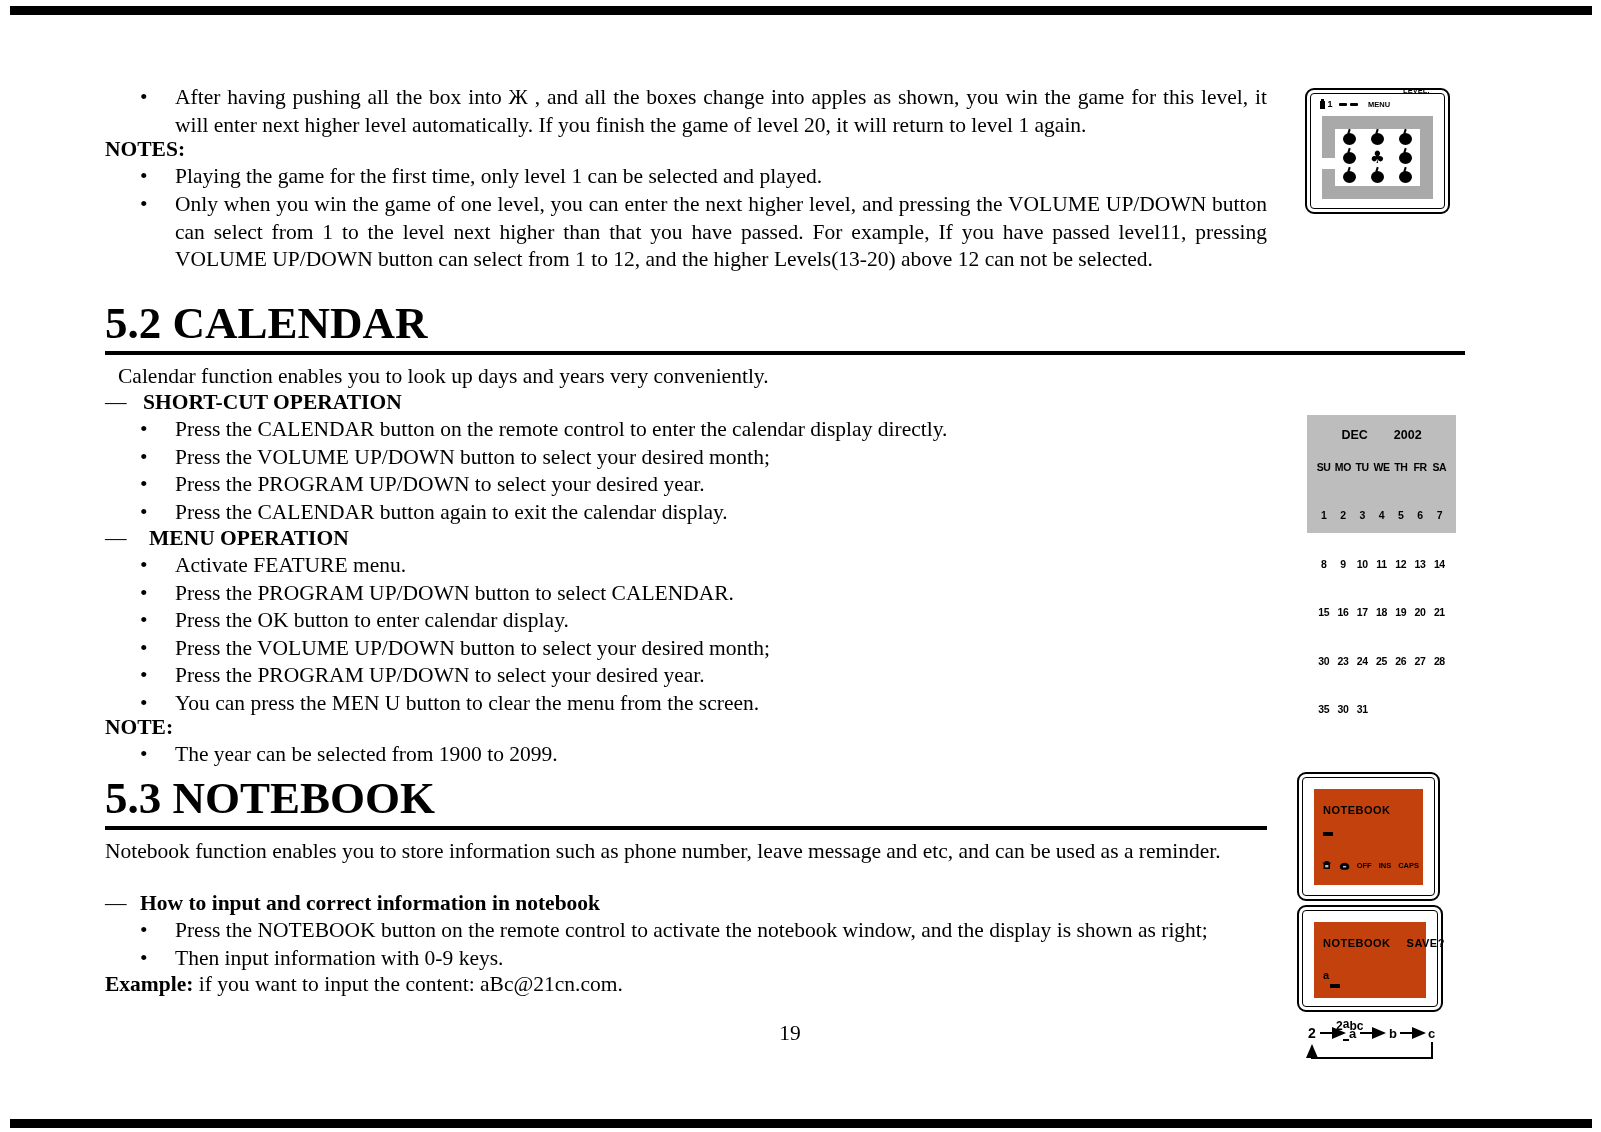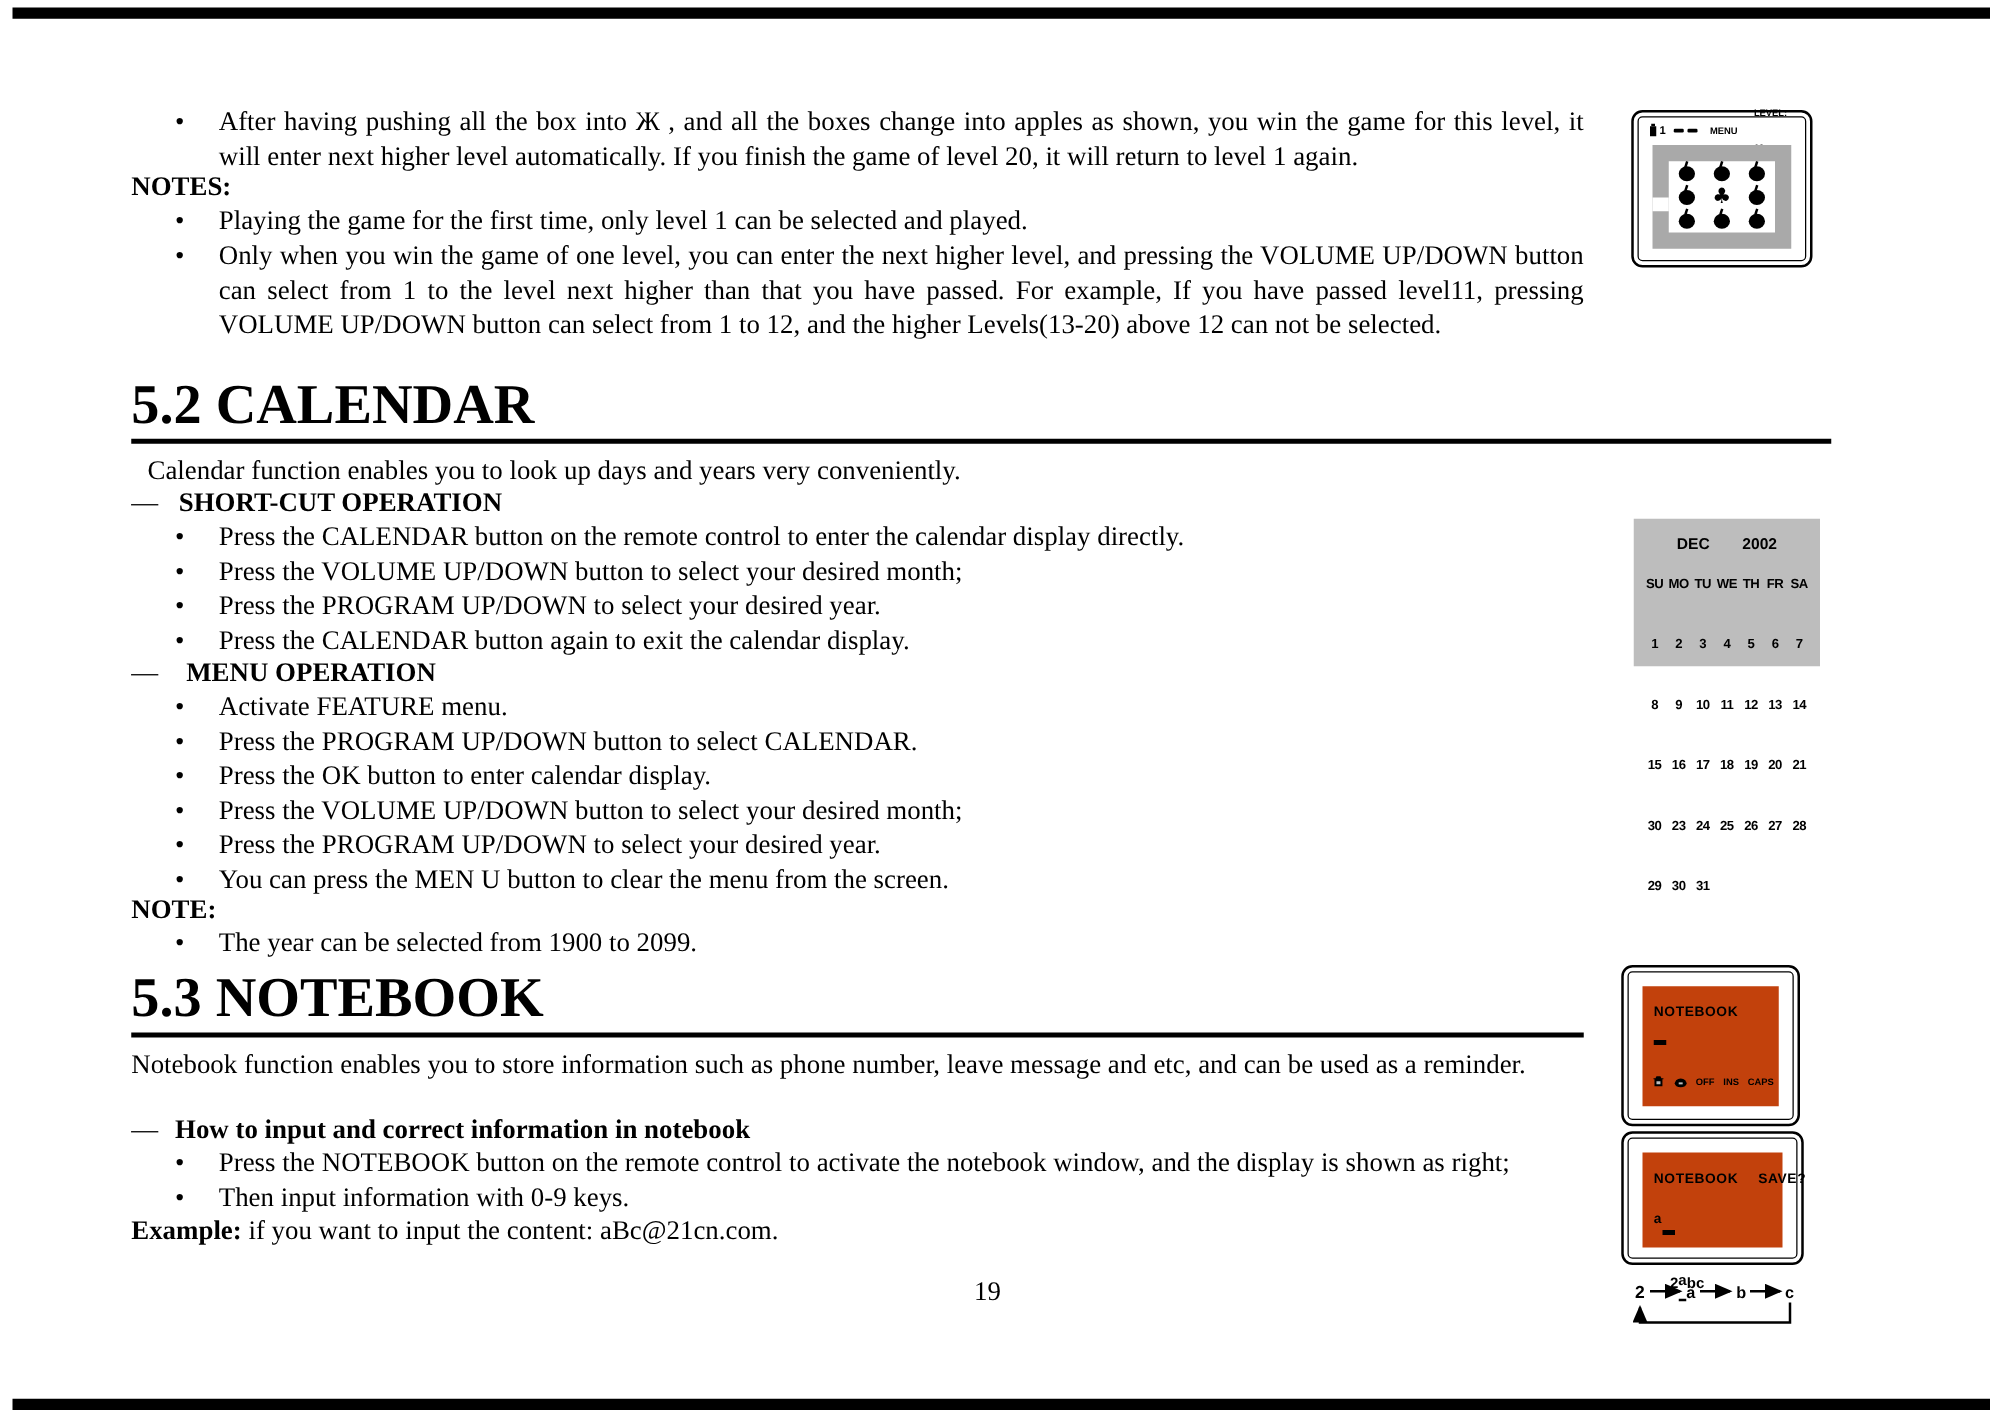--- a/index.html
+++ b/index.html
@@ -218,21 +218,21 @@
     <span>19</span>
     <span>20</span>
     <span>21</span>
     <span>30</span>
     <span>23</span>
     <span>24</span>
     <span>25</span>
     <span>26</span>
     <span>27</span>
     <span>28</span>
-    <span>29</span>
+    <span>35</span>
     <span>30</span>
     <span>31</span>
   </div>
 </div>
 
 <div class="tvframe" style="left:1297px;top:772px;width:143px;height:129px;">
   <div class="tvinner">
     <div class="nbpanel">
       <div class="nbtitle">NOTEBOOK</div>
       <div class="cursor"></div>

